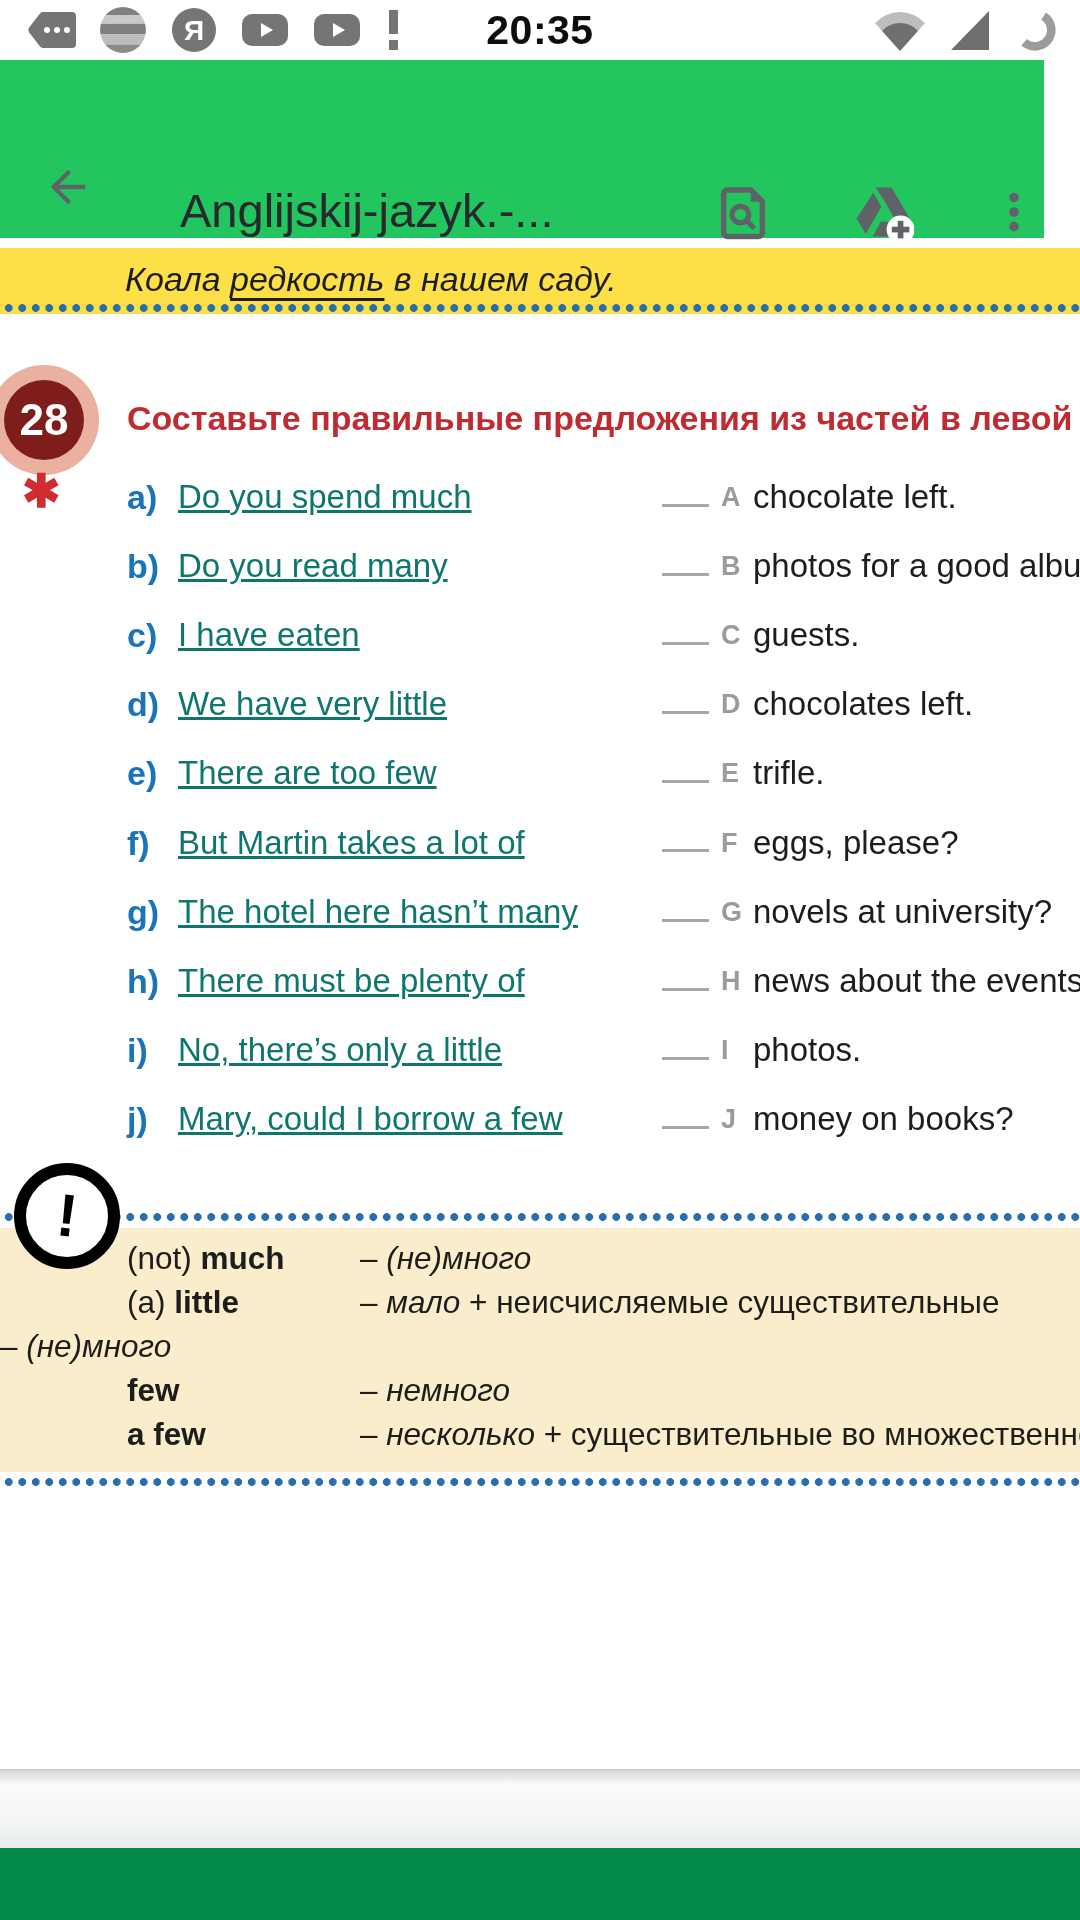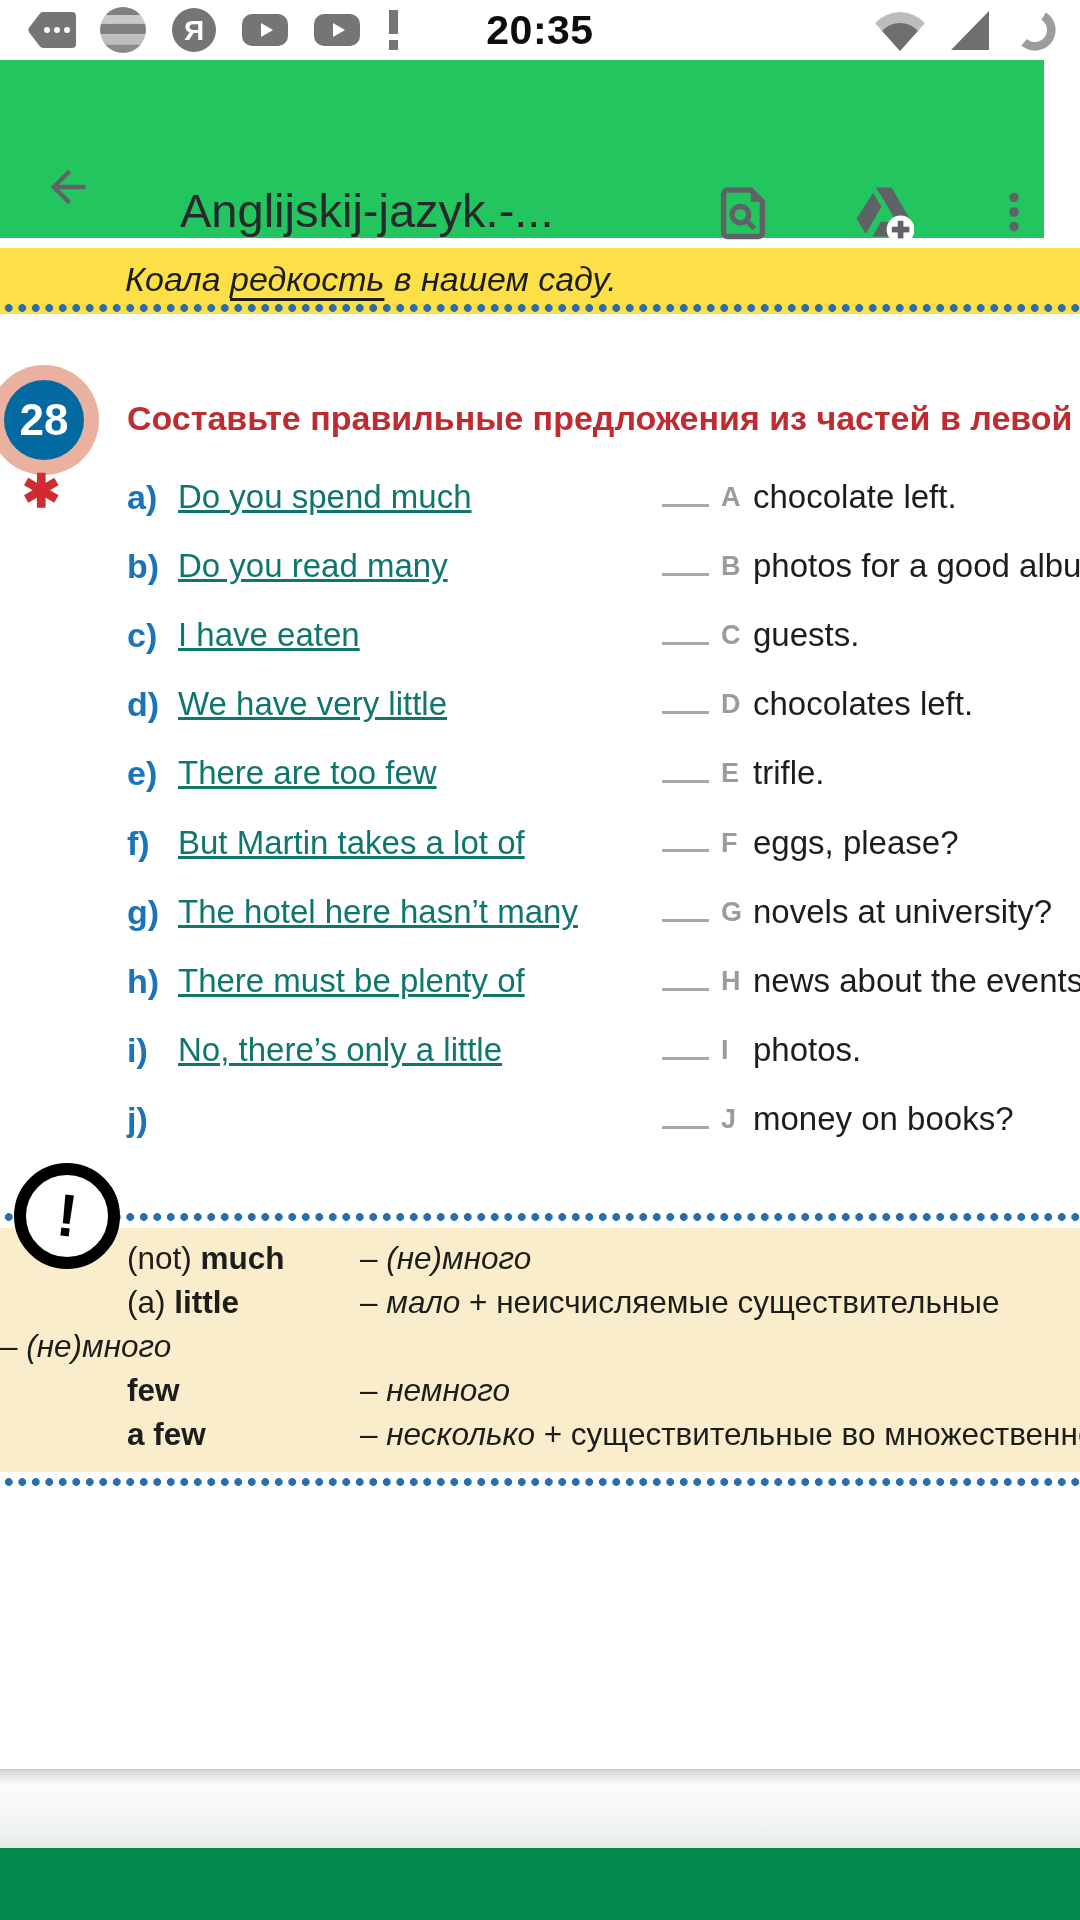--- a/index.html
+++ b/index.html
@@ -30,21 +30,21 @@
   .example{position:absolute;left:125px;top:0;height:66px;line-height:62px;
     font-size:34px;font-style:italic;color:#1d1d1b;white-space:nowrap;}
   .example .u{text-decoration:underline;text-underline-offset:7px;text-decoration-thickness:3px;}
 
   .dotline{left:0;width:1080px;height:10px;
     background-image:radial-gradient(circle, #2a6dad 3.6px, rgba(42,109,173,0) 4.2px);
     background-size:13.5px 10px;background-repeat:repeat-x;background-position:2px center;}
   .dots1{top:303px;} .dots2{top:1212px;} .dots3{top:1477px;}
 
   .num-badge{top:365px;left:-11px;width:110px;height:110px;border-radius:50%;background:#eab1a1;}
-  .num-badge-inner{position:absolute;inset:15px;border-radius:50%;background:#0369a1;
+  .num-badge-inner{position:absolute;inset:15px;border-radius:50%;background:#7f1d1d;
     display:flex;align-items:center;justify-content:center;
     color:#fff;font-weight:700;font-size:44px;}
   .asterisk{top:468px;left:22px;color:#cf2b30;font-size:46px;font-weight:700;line-height:46px;}
 
   .heading{top:399px;left:127px;width:953px;overflow:hidden;white-space:nowrap;
     font-size:34px;font-weight:700;color:#be2c31;}
 
   .rows{top:462px;left:0;width:1080px;height:693px;overflow:hidden;}
   .row{position:relative;height:69.2px;}
   .row .q-letter{position:absolute;left:127px;top:50%;transform:translateY(-50%);
@@ -235,20 +235,21 @@
   </div>
   <div class="row">
     <span class="q-letter">i)</span>
     <span class="q-text">No, there’s only a little</span>
     <span class="blank"></span>
     <span class="slot">I</span>
     <span class="a-text">photos.</span>
   </div>
   <div class="row">
     <span class="q-letter">j)</span>
+    <span class="q-text">Mary, could I borrow a few</span>
     <span class="blank"></span>
     <span class="slot">J</span>
     <span class="a-text">money on books?</span>
   </div>
 </div>
 
 <div class="abs dotline dots2"></div>
 
 <div class="abs warn-icon">
   <span>!</span>

